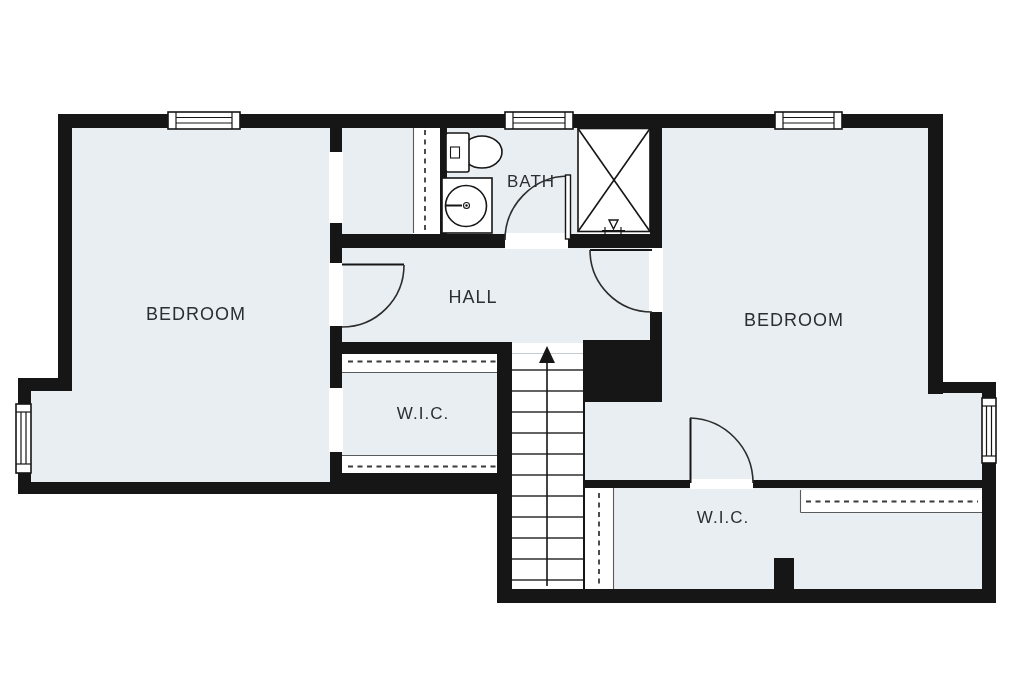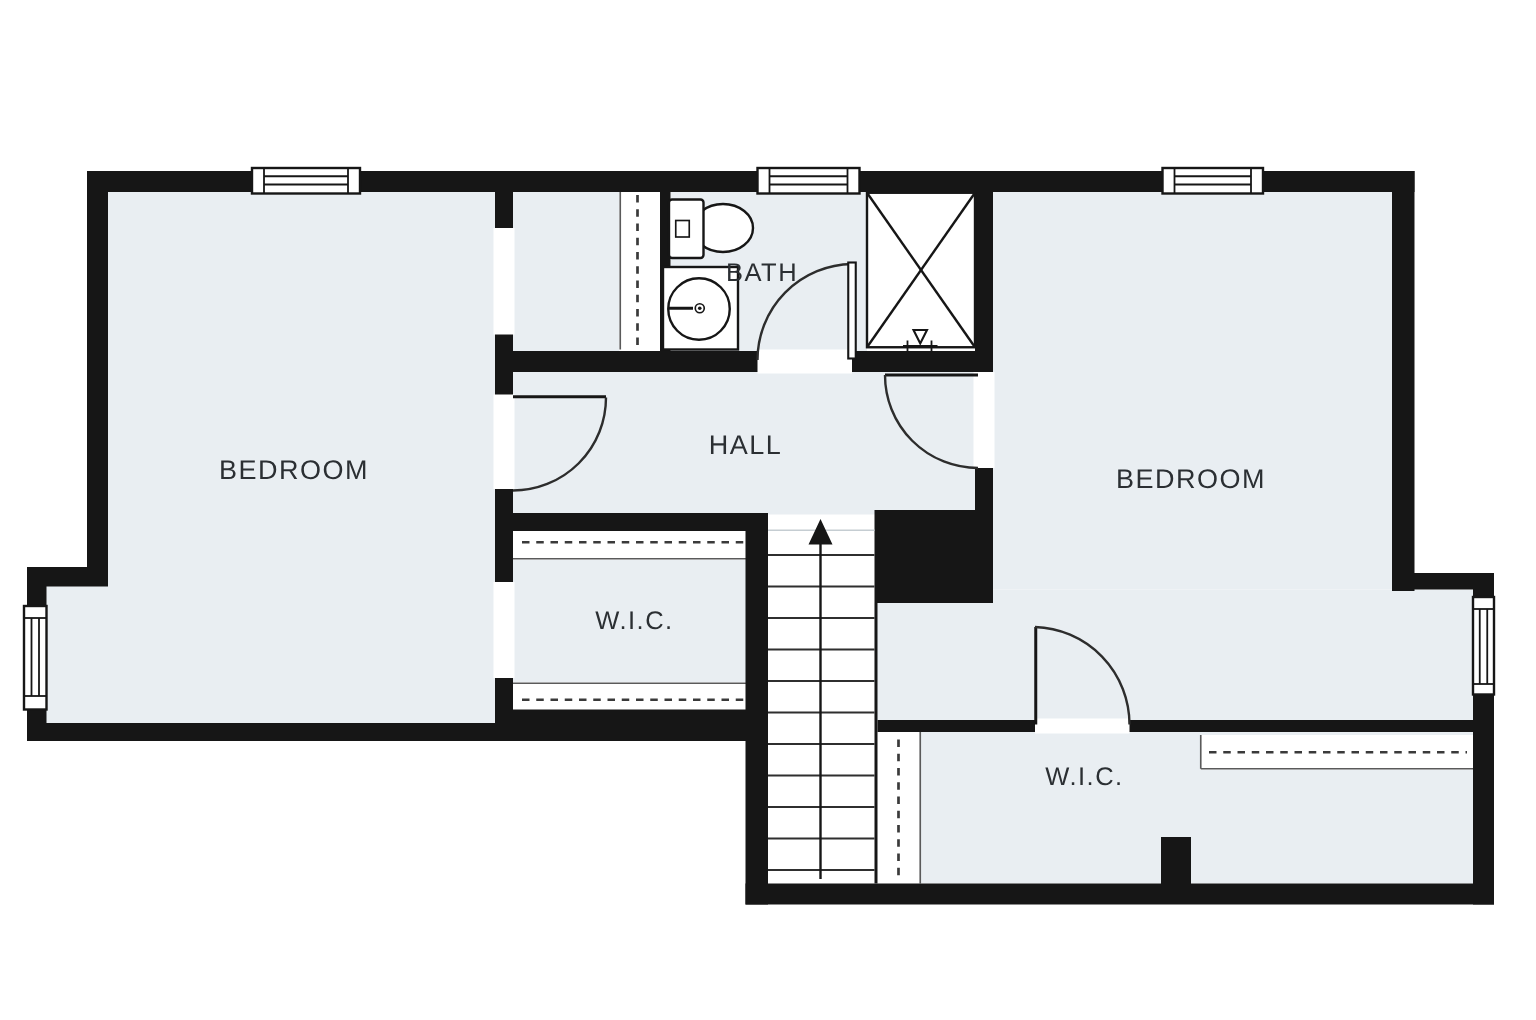--- a/index.html
+++ b/index.html
@@ -204,18 +204,18 @@
     <g>
       <line class="dash" x1="425" y1="130" x2="425" y2="233"></line>
       <line class="dash" x1="348" y1="361.5" x2="499" y2="361.5"></line>
       <line class="dash" x1="348" y1="466.5" x2="499" y2="466.5"></line>
       <line class="dash" x1="599" y1="493" x2="599" y2="585"></line>
       <line class="dash" x1="806" y1="501.5" x2="978" y2="501.5"></line>
     </g>
   </svg>
 
   <div class="room-label" style="left:196px;top:314px;">BEDROOM</div>
-  <div class="room-label small" style="left:508px;top:182px;">BATH</div>
-  <div class="room-label" style="left:497px;top:297px;">HALL</div>
+  <div class="room-label small" style="left:531px;top:182px;">BATH</div>
+  <div class="room-label" style="left:473px;top:297px;">HALL</div>
   <div class="room-label" style="left:794px;top:320px;">BEDROOM</div>
   <div class="room-label small" style="left:423px;top:414px;">W.I.C.</div>
   <div class="room-label small" style="left:723px;top:518px;">W.I.C.</div>
 </div>
 
 </body></html>

